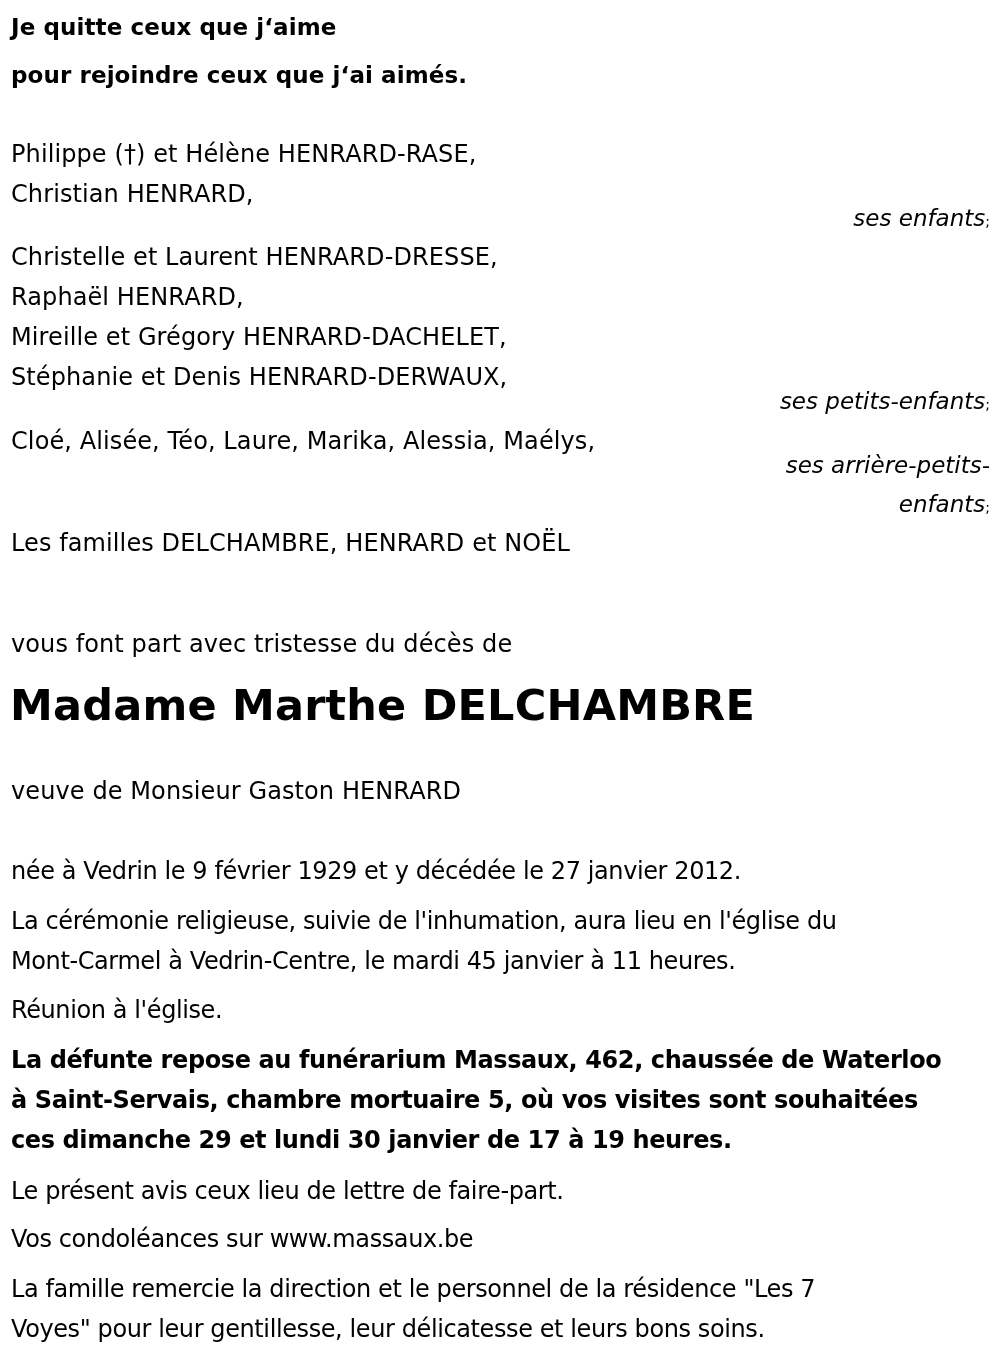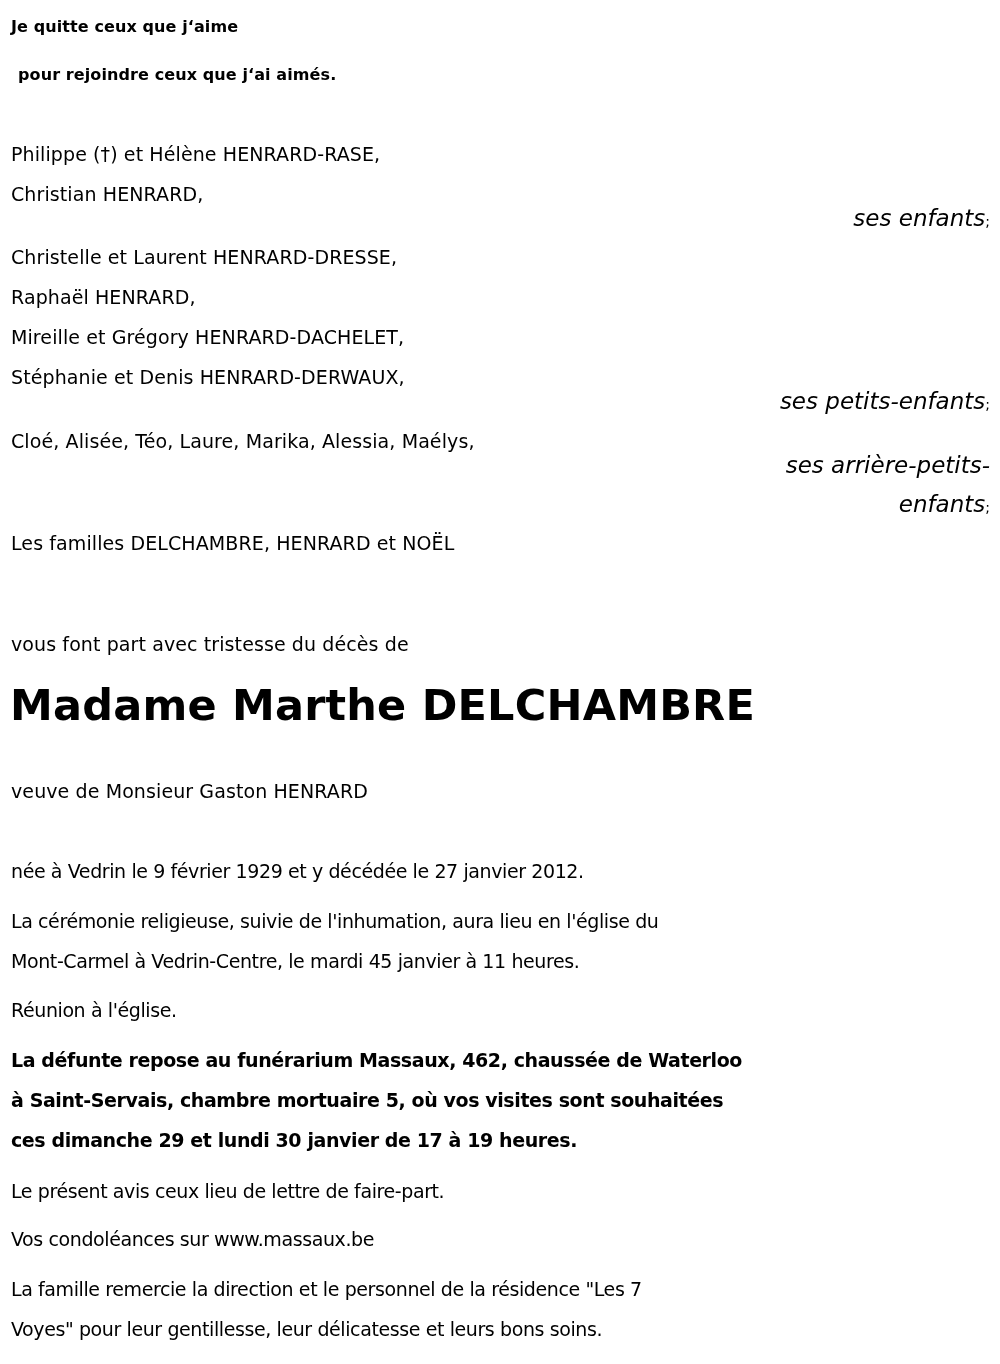--- a/index.html
+++ b/index.html
@@ -12,30 +12,30 @@
       height: 1364px;
       position: relative;
       overflow: hidden;
       color: #000000;
       font-family: "DejaVu Sans", sans-serif;
     }
     .line {
       position: absolute;
       left: 11px;
       white-space: nowrap;
-      font-size: 19px;
+      font-size: 24px;
       line-height: 30px;
       font-weight: normal;
       letter-spacing: 0.1px;
     }
     .bold {
       font-weight: bold;
     }
     .epigraph {
-      font-size: 16px;
+      font-size: 23px;
       font-weight: bold;
     }
     .role {
       position: absolute;
       right: 10px;
       font-style: italic;
       font-size: 23px;
       line-height: 30px;
       white-space: nowrap;
       text-align: right;
@@ -51,21 +51,21 @@
       letter-spacing: 0.2px;
     }
     .tight {
       letter-spacing: -0.4px;
     }
   </style>
 </head>
 <body>
 
 <div class="line epigraph" style="top:12px;">Je quitte ceux que j‘aime</div>
-<div class="line epigraph" style="top:60px;margin-left:7px;">pour rejoindre ceux que j‘ai aimés.</div>
+<div class="line epigraph" style="top:60px;">pour rejoindre ceux que j‘ai aimés.</div>
 
 <div class="line" style="top:139px;">Philippe (†) et Hélène HENRARD-RASE,</div>
 <div class="line" style="top:179px;">Christian HENRARD,</div>
 <div class="role" style="top:203px;">
   <span>ses enfants</span><span class="semicolon">;</span>
 </div>
 
 <div class="line" style="top:242px;">Christelle et Laurent HENRARD-DRESSE,</div>
 <div class="line" style="top:282px;">Raphaël HENRARD,</div>
 <div class="line" style="top:322px;">Mireille et Grégory HENRARD-DACHELET,</div>

